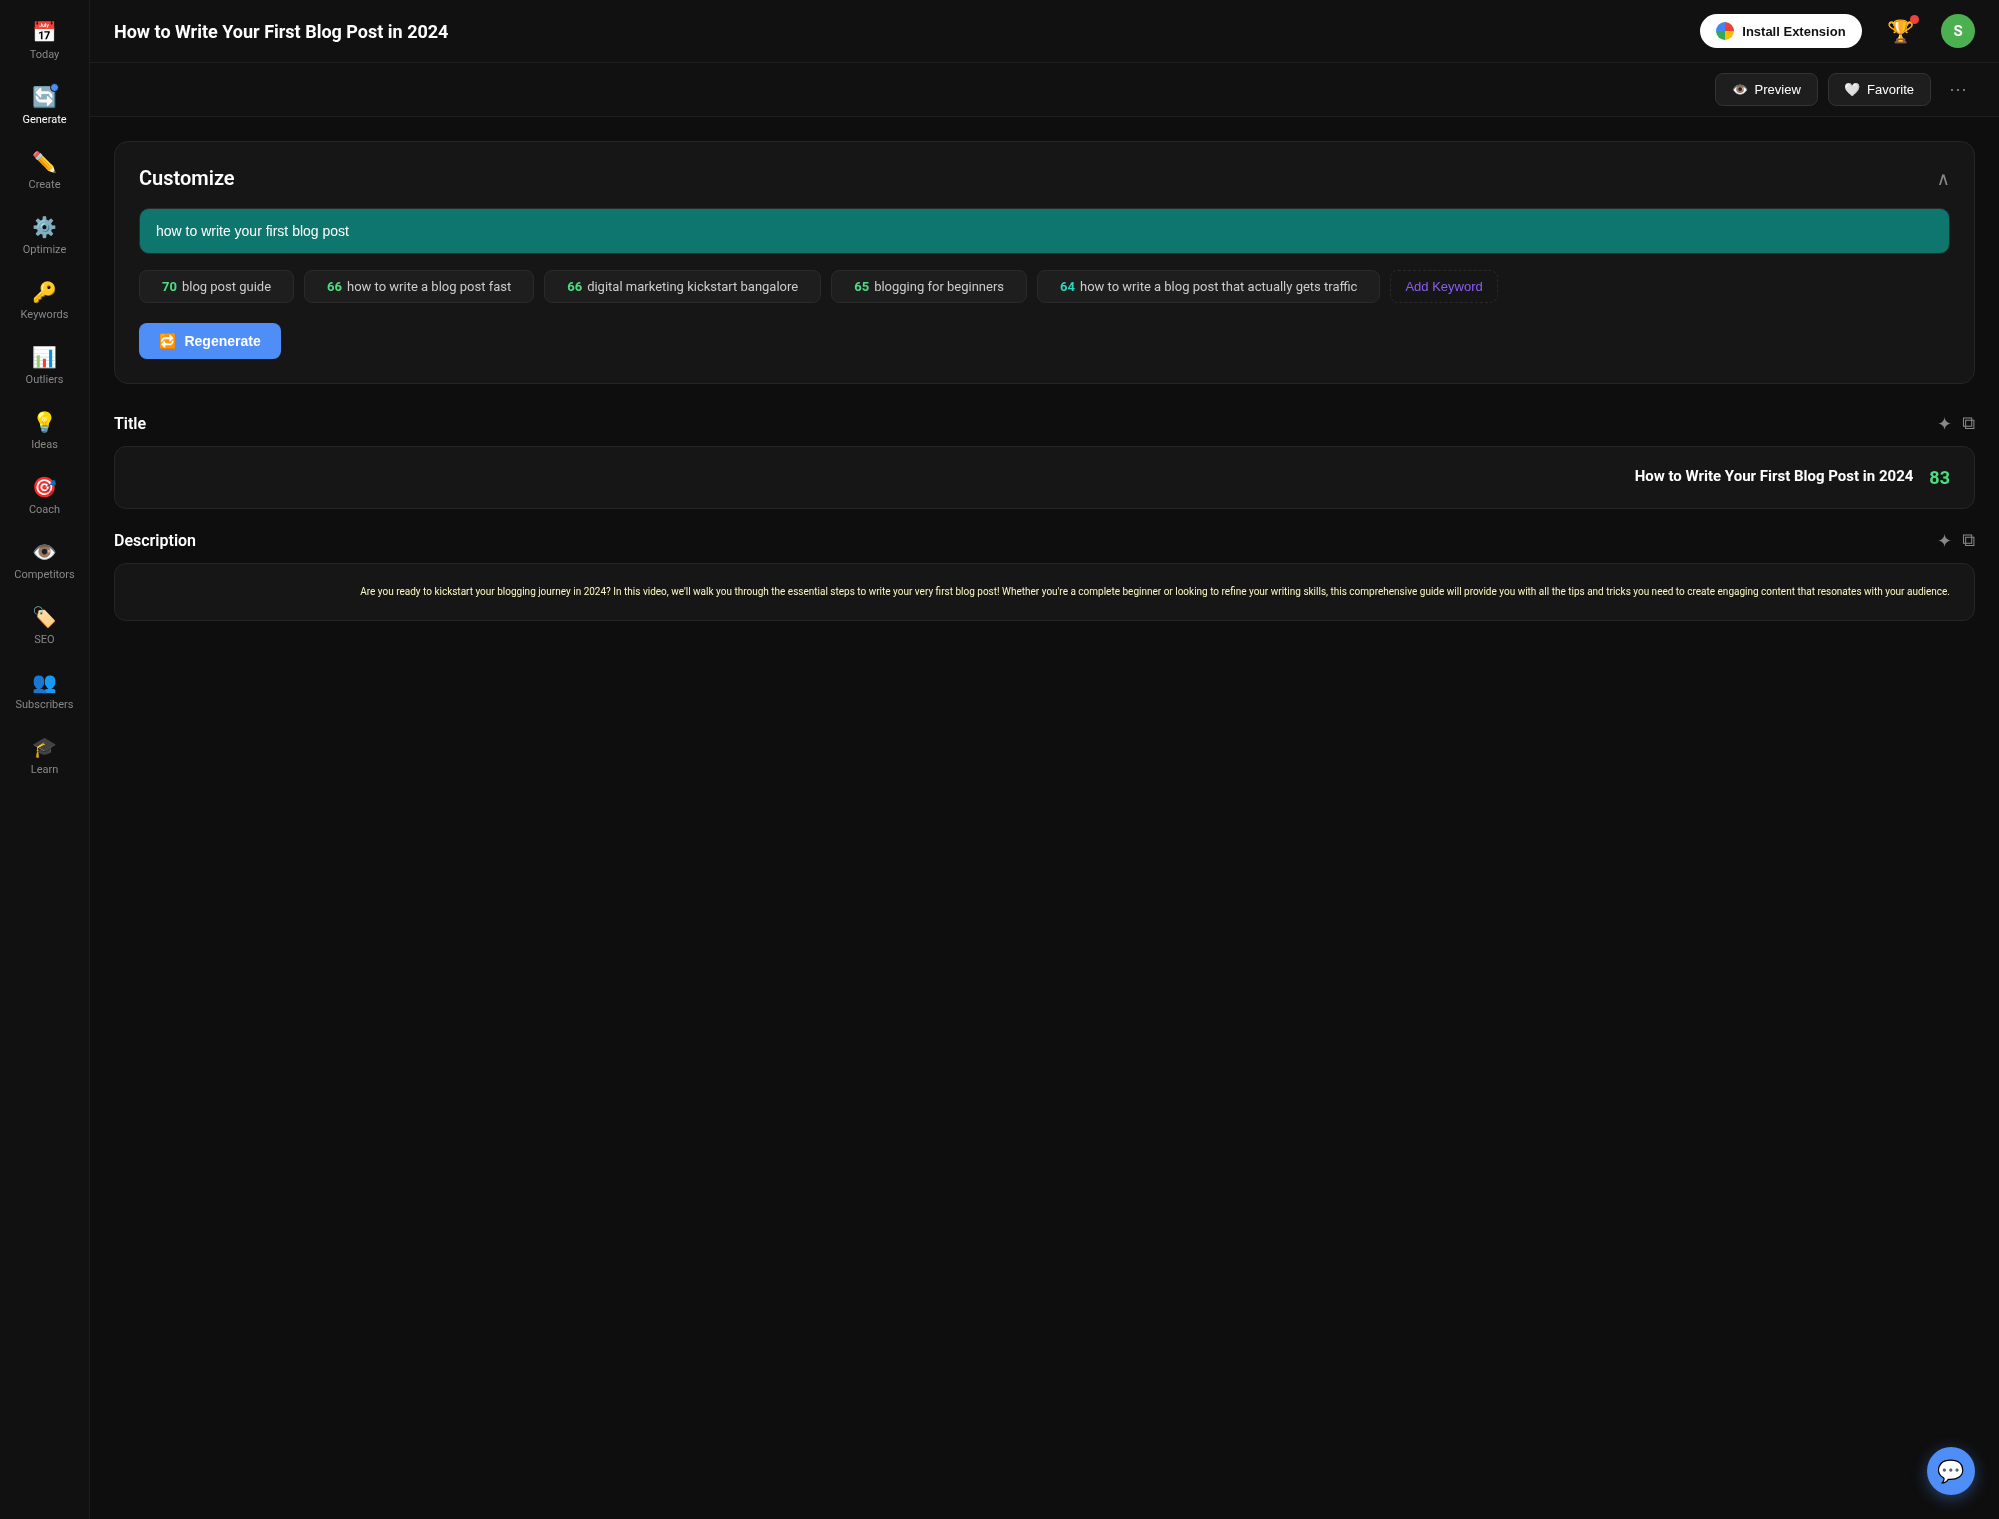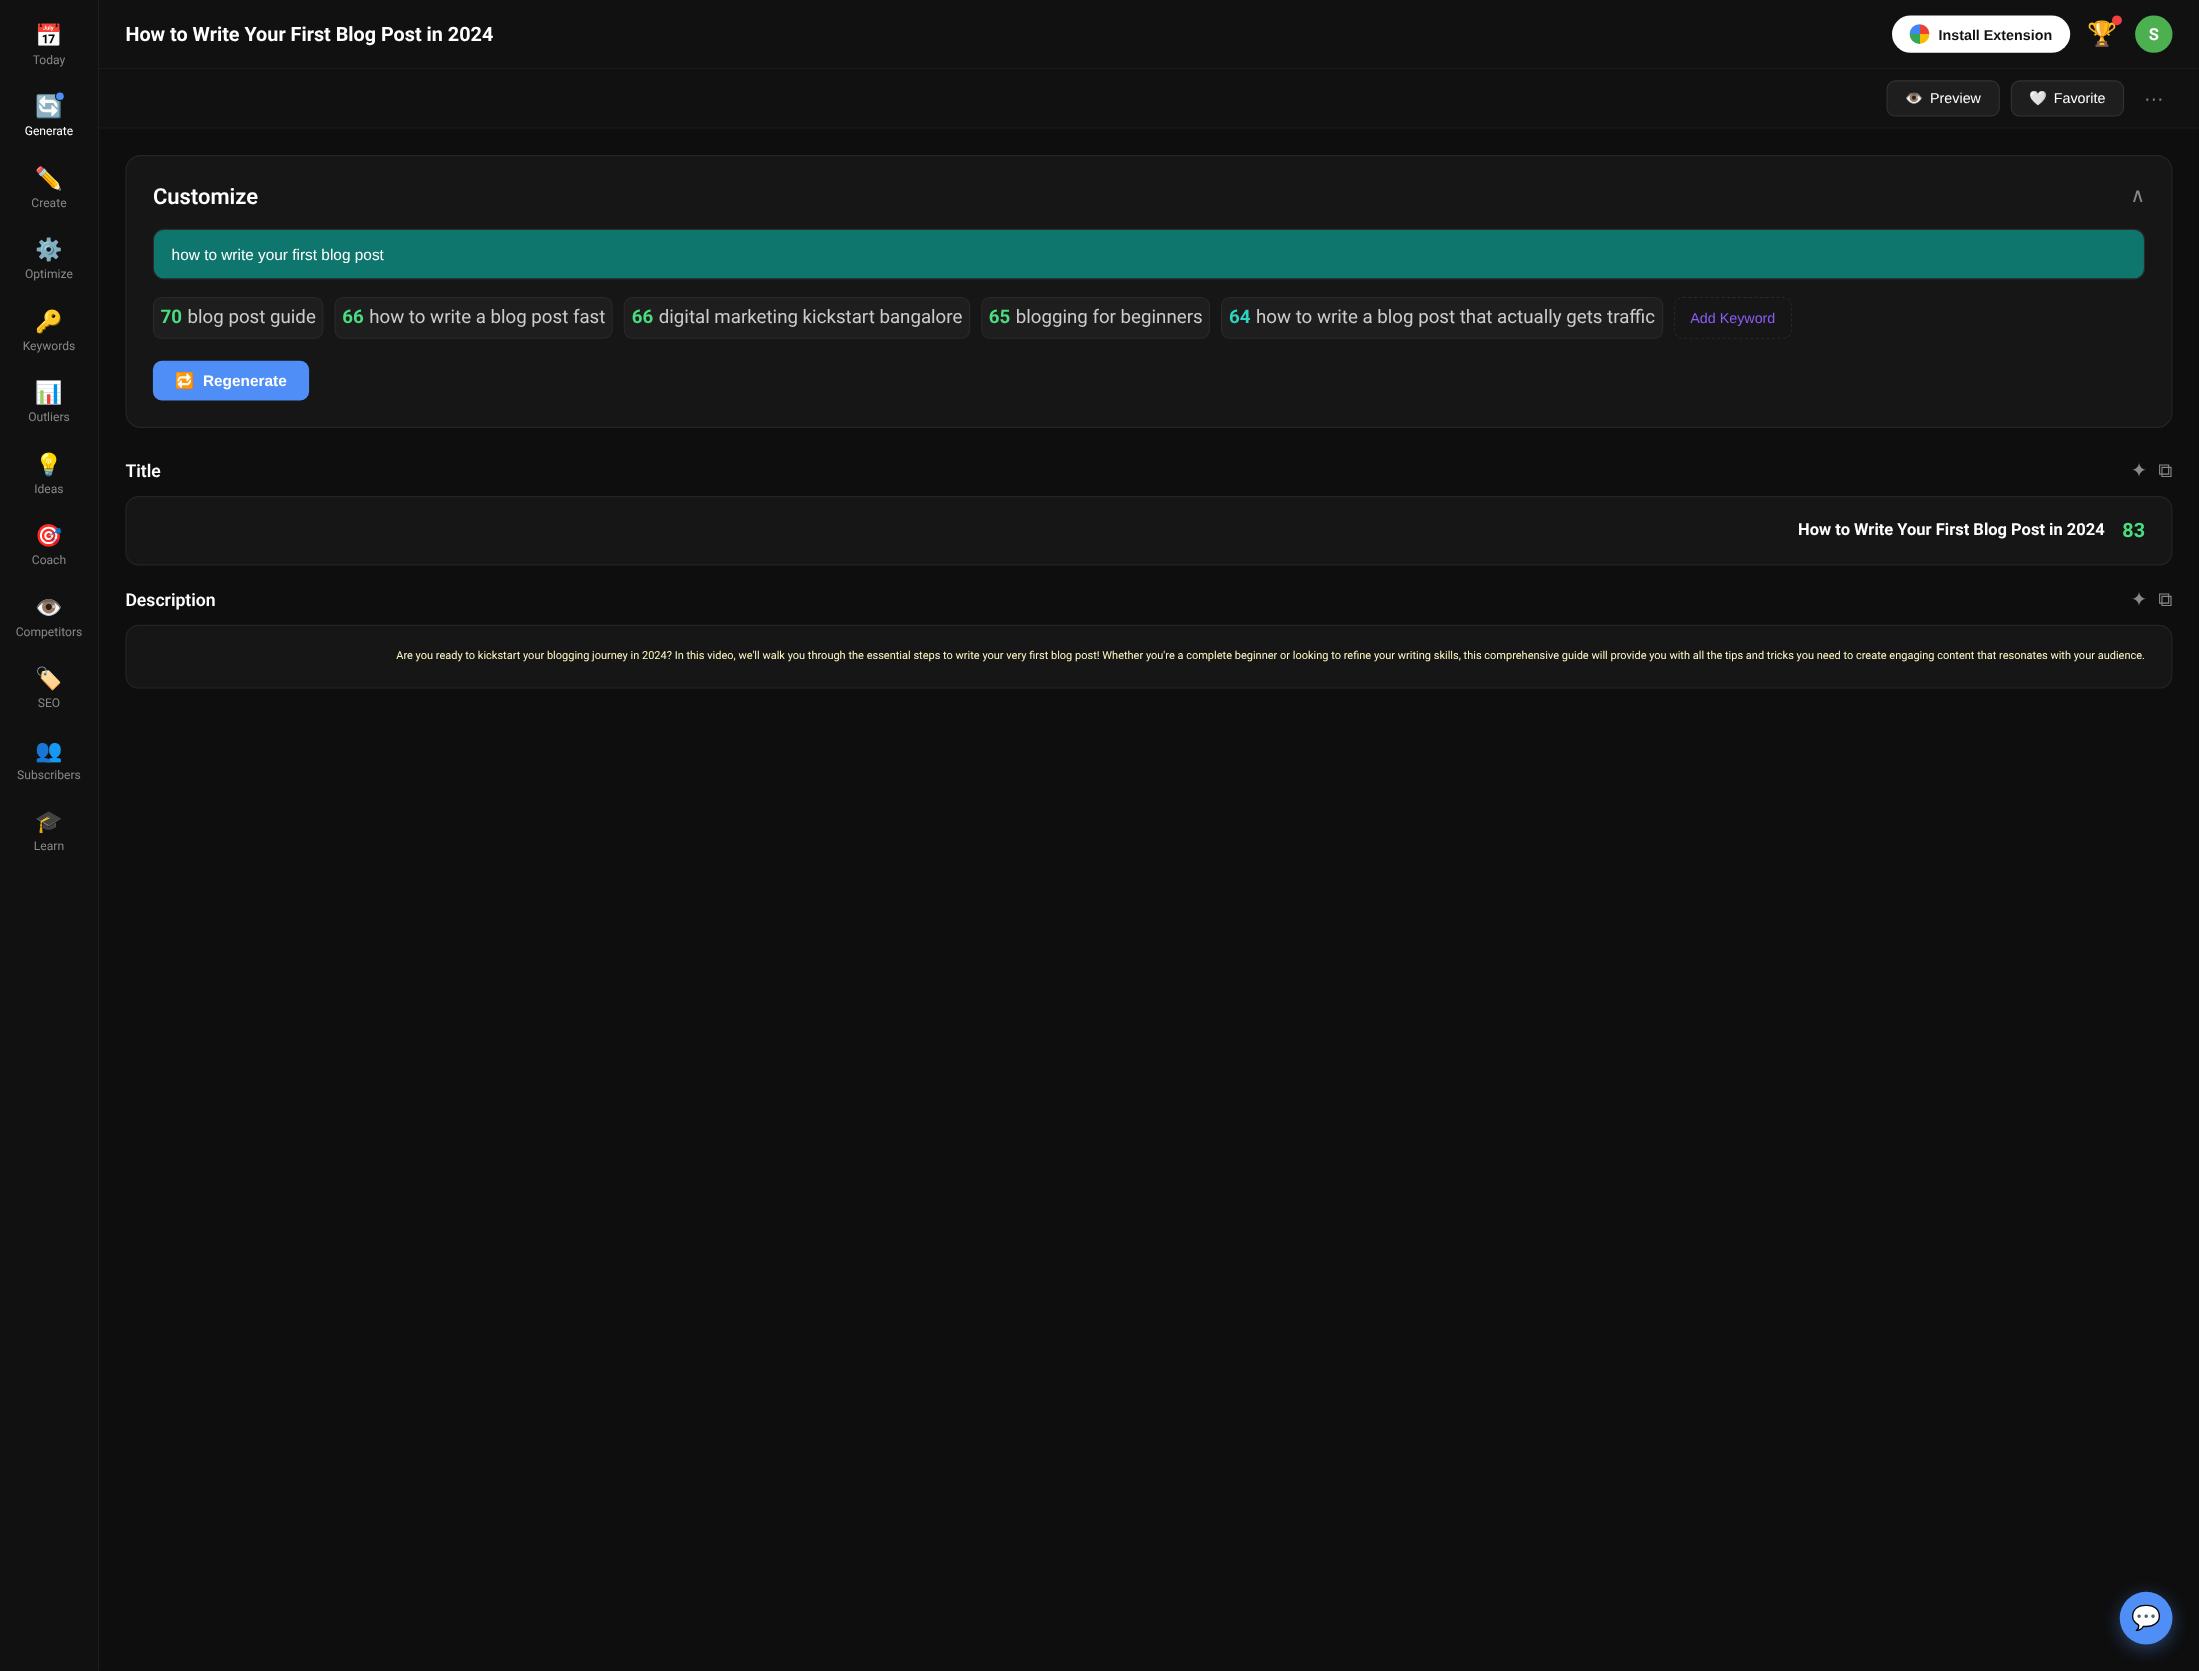--- a/index.html
+++ b/index.html
@@ -112,21 +112,21 @@
       color: #888;
       cursor: pointer;
       font-size: 18px;
       padding: 4px 8px;
     }
 
     
     .top-nav {
       display: flex;
       align-items: center;
-      gap: 16px;
+      gap: 26px;
     }
     .install-ext-btn {
       display: flex;
       align-items: center;
       gap: 8px;
       background: #fff;
       color: #111;
       border: none;
       padding: 8px 16px;
       border-radius: 20px;
@@ -212,22 +212,22 @@
     .keyword-tags {
       display: flex;
       flex-wrap: wrap;
       gap: 10px;
       margin-bottom: 20px;
     }
     .keyword-tag {
       background: #1e1e1e;
       border: 1px solid #2a2a2a;
       border-radius: 8px;
-      padding: 8px 6px;
-      font-size: 17px;
+      padding: 8px 22px;
+      font-size: 13px;
       color: #ccc;
       cursor: pointer;
       display: flex;
       align-items: center;
       gap: 5px;
     }
     .keyword-tag .kw-num {
       font-weight: 700;
     }
     .kw-num.green { color: #4ade80; }

